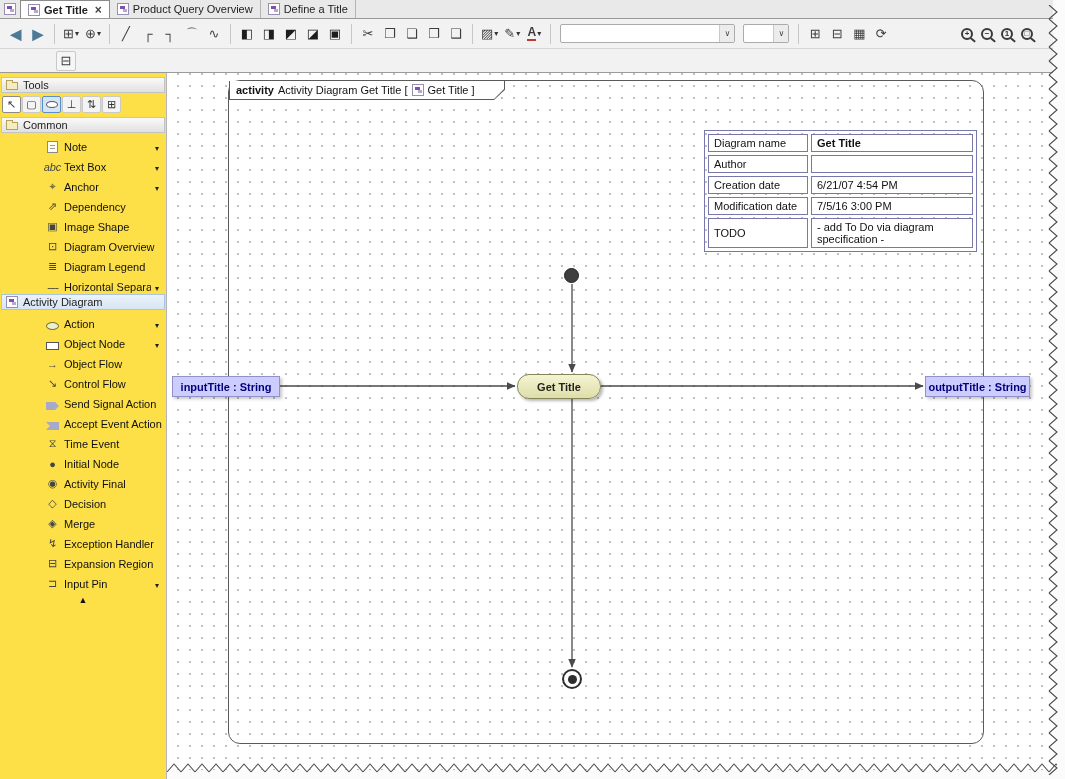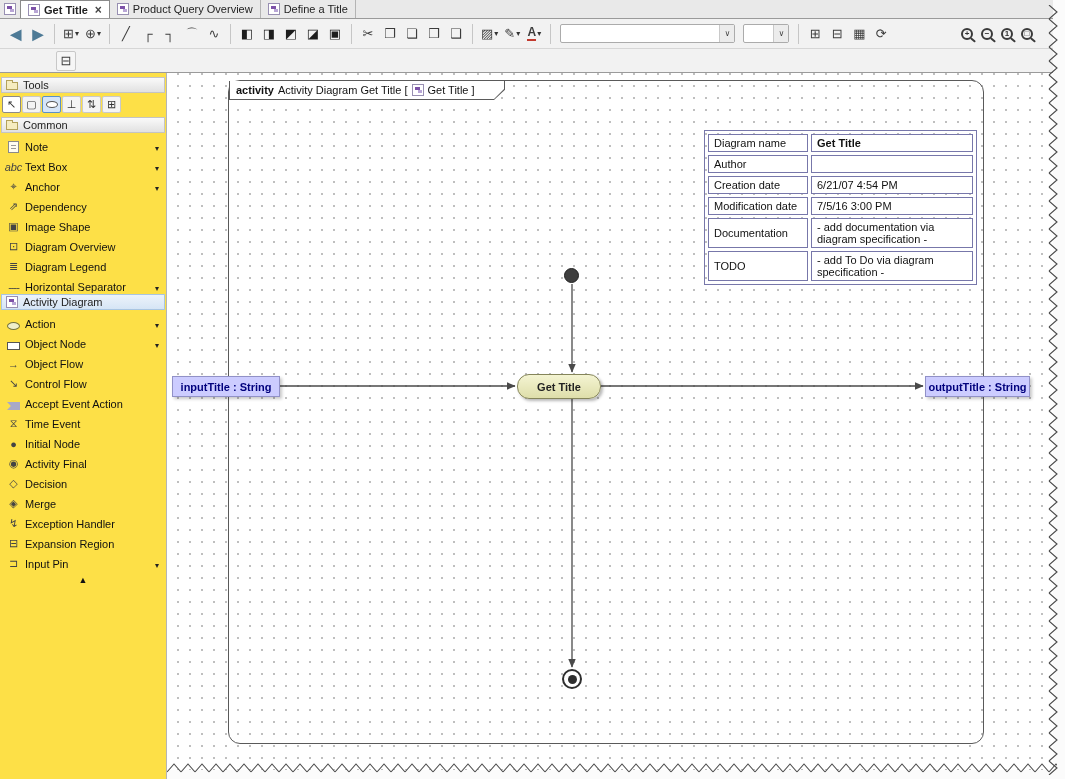--- a/index.html
+++ b/index.html
@@ -55,21 +55,21 @@
   .folder::before { content:""; position:absolute; top:-3px; left:-1px; width:5px; height:2px;
     background:#f6ecc0; border:1px solid #b3a25c; border-bottom:none; }
   .toolrow { display:flex; padding:3px 2px; gap:1px; }
   .toolbtn { width:19px; height:17px; border:1px solid #c9c9c9; background:#f4f4f4;
     display:flex; align-items:center; justify-content:center; font-size:11px; color:#333; border-radius:2px; }
   .toolbtn.pressed { background:#ffffff; border-color:#8a8a8a; }
   .toolbtn.selected { background:#d5e5f8; border-color:#5a8fc8; }
   .shape-oval { width:12px; height:7px; border:1px solid #555; border-radius:50%; background:#fff; }
   .pitem { height:20px; display:flex; align-items:flex-end; gap:4px; padding:0 4px 0 6px; color:#101010; }
   .pitem .ic { width:15px; display:flex; align-items:center; justify-content:center;
-    font-size:11px; color:#444; flex:0 0 auto; }
+    font-size:11px; color:#444; flex:0 0 auto;margin-left:39px; }
   .pitem .lbl { flex:1; white-space:nowrap; overflow:hidden; }
   .pitem .dd { font-size:8px; color:#222; padding-right:3px; }
   .ic-note { width:11px; height:12px; border:1px solid #8a8a8a; background:#fffdf0; position:relative; }
   .ic-note::before { content:""; position:absolute; left:2px; top:3px; right:2px; height:1px;
     background:#9a9a9a; box-shadow:0 3px 0 #9a9a9a; }
   .ic-abc { font-size:8px; font-style:italic; color:#555; }
   .ic-dash { font-size:10px; letter-spacing:-1px; color:#333; }
   .ic-oval { width:13px; height:8px; border:1px solid #73733f; background:#efefcb; border-radius:50%; }
   .ic-rect { width:13px; height:8px; border:1px solid #555; background:#fff; }
   .ic-pent { width:13px; height:8px; background:#a9a9c8; clip-path:polygon(0 0,70% 0,100% 50%,70% 100%,0 100%); }
@@ -351,20 +351,26 @@
     <div class="pitem">
       <span class="ic">→</span>
       <span class="lbl">Object Flow</span>
     </div>
     <div class="pitem">
       <span class="ic">↘</span>
       <span class="lbl">Control Flow</span>
     </div>
     <div class="pitem">
       <span class="ic">
+          <span class="ic-pent"></span>
+        </span>
+      <span class="lbl">Send Signal Action</span>
+    </div>
+    <div class="pitem">
+      <span class="ic">
           <span class="ic-notch"></span>
         </span>
       <span class="lbl">Accept Event Action</span>
     </div>
     <div class="pitem">
       <span class="ic">⧖</span>
       <span class="lbl">Time Event</span>
     </div>
     <div class="pitem">
       <span class="ic">●</span>
@@ -422,24 +428,20 @@
       </tr>
       <tr>
         <td class="lab">Creation date</td>
         <td class="val">6/21/07 4:54 PM</td>
       </tr>
       <tr>
         <td class="lab">Modification date</td>
         <td class="val">7/5/16 3:00 PM</td>
       </tr>
       <tr>
-        <td class="lab">Documentation</td>
-        <td class="val">- add documentation via diagram specification -</td>
-      </tr>
-      <tr>
         <td class="lab">TODO</td>
         <td class="val">- add To Do via diagram specification -</td>
       </tr>
     </tbody>
       </table>
 
     <svg class="flows" viewBox="0 0 898 706" preserveAspectRatio="none">
       <defs>
         <marker id="ah" markerWidth="8" markerHeight="8" refX="6.5" refY="3" orient="auto">
           <path d="M0,0 L7,3 L0,6 z" fill="#4a4a4a"></path>

